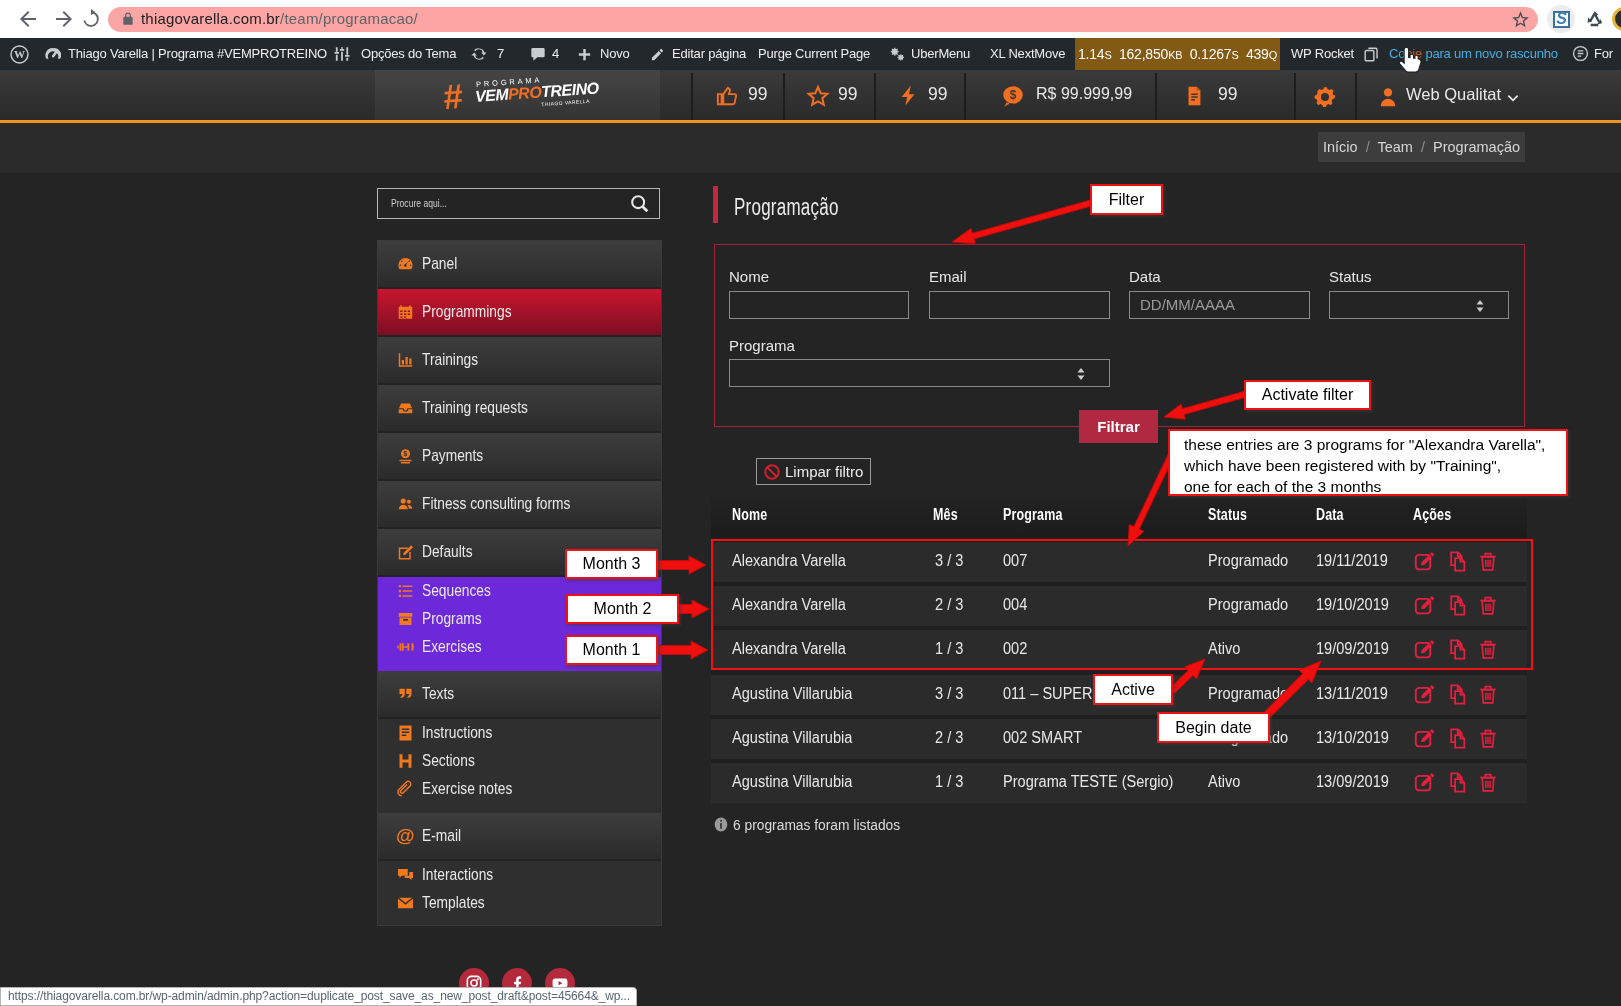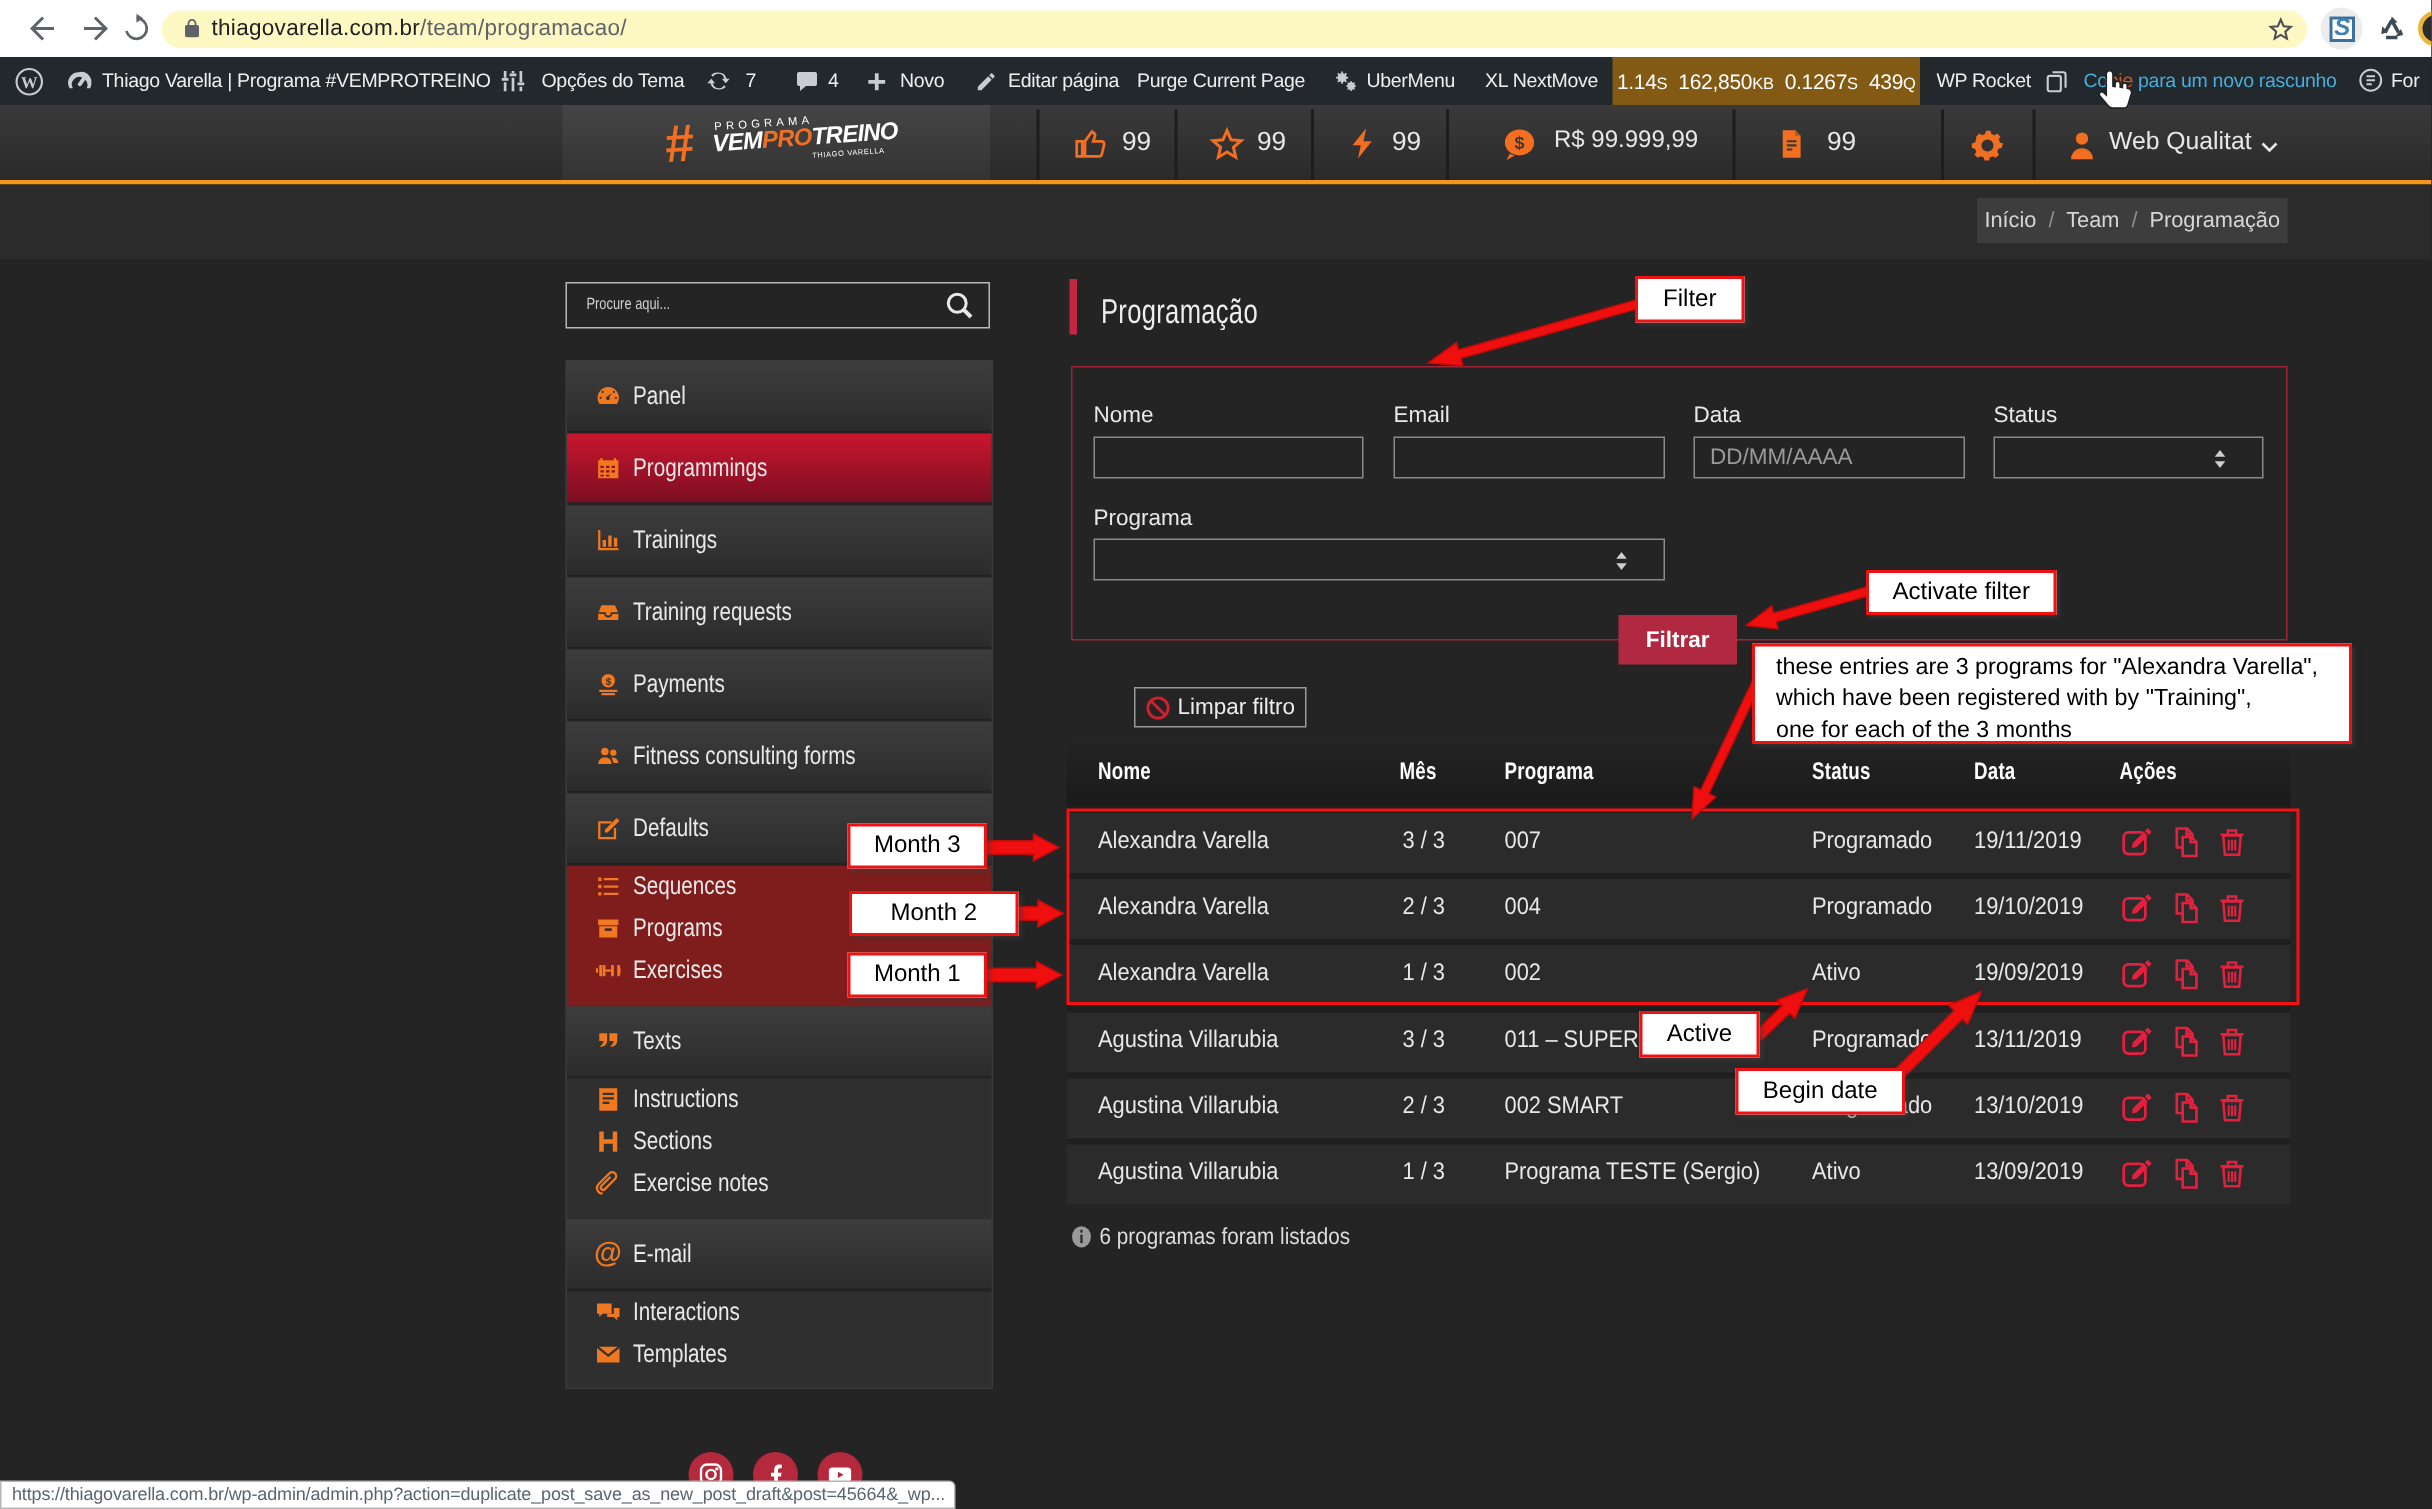--- a/index.html
+++ b/index.html
@@ -3,21 +3,21 @@
 <meta charset="utf-8">
 <style>
   * { margin:0; padding:0; box-sizing:border-box; }
   html,body { width:1621px; height:1006px; overflow:hidden; }
   body { font-family:"Liberation Sans", sans-serif; position:relative; background:#242424; }
   .abs { position:absolute; }
 
   
   #chrome { position:absolute; left:0; top:0; width:1621px; height:38px; background:#ffffff; }
   #chrome svg { position:absolute; }
-  #omnibox { position:absolute; left:108px; top:7px; width:1430px; height:25px; background:#fef9c3; border-radius:13px; }
+  #omnibox { position:absolute; left:108px; top:7px; width:1430px; height:25px; background:#fca5a5; border-radius:13px; }
   #omnibox .url { position:absolute; left:33px; top:3px; font-size:15px; color:#202124; letter-spacing:0.2px; }
   #omnibox .url .path { color:#5f6368; }
 
   
   #adminbar { position:absolute; left:0; top:38px; width:1621px; height:32px; background:#23282d; color:#eeeeee; font-size:13px; letter-spacing:-0.2px; }
   #adminbar .it { position:absolute; top:0; height:32px; line-height:32px; white-space:nowrap; }
   #adminbar svg.ai { position:absolute; top:7px; }
   #qm { position:absolute; left:1075px; top:0; width:205px; height:32px; background:#835a13; color:#fff; line-height:32px; text-align:center; font-size:14px; }
   #qm small { font-size:11px; }
   .bluelink { color:#45aede; }
@@ -254,21 +254,21 @@
       </svg><span class="mt">Payments</span></div>
   <div class="mi"><svg class="mic" viewBox="0 0 24 24">
         <circle cx="9" cy="8" r="3.4" fill="#f0781e"></circle>
         <circle cx="16.5" cy="9" r="2.8" fill="#f0781e"></circle>
         <path d="M3 19a6 6 0 0 1 12 0zM14.8 13.4a5 5 0 0 1 6.2 4.8h-4.2" fill="#f0781e"></path>
       </svg><span class="mt">Fitness consulting forms</span></div>
   <div class="mi"><svg class="mic" viewBox="0 0 24 24">
         <path d="M3 6h12v2H5v12h12v-8h2v10H3z" fill="#f0781e"></path>
         <path d="M9 13.5 19.5 3 22 5.5 11.5 16H9z" fill="#f0781e"></path>
       </svg><span class="mt">Defaults</span></div>
-  <div class="subgroup" style="background:#7f1d1d">
+  <div class="subgroup" style="background:#6d28d9">
     <div class="sub"><svg class="mic" viewBox="0 0 24 24">
           <path d="M3 4h3v3H3zm5 .5h13v2H8zM3 10.5h3v3H3zm5 .5h13v2H8zM3 17h3v3H3zm5 .5h13v2H8z" fill="#f0781e"></path>
         </svg><span class="mt">Sequences</span></div>
     <div class="sub"><svg class="mic" viewBox="0 0 24 24">
           <path d="M3 4h18v5H3z" fill="#f0781e"></path>
           <path d="M4 10h16v10H4zm5 2v2h6v-2z" fill="#f0781e"></path>
           <path d="M9 12h6v2H9z" fill="#313131"></path>
         </svg><span class="mt">Programs</span></div>
     <div class="sub"><svg class="mic" viewBox="0 0 24 24">
           <path d="M1 10h2v4H1zm3-3h2.5v10H4zm16 0h2.5v10H20zm1 3h2v4h-2zM7.5 11h9v2h-9z" fill="#f0781e"></path>

